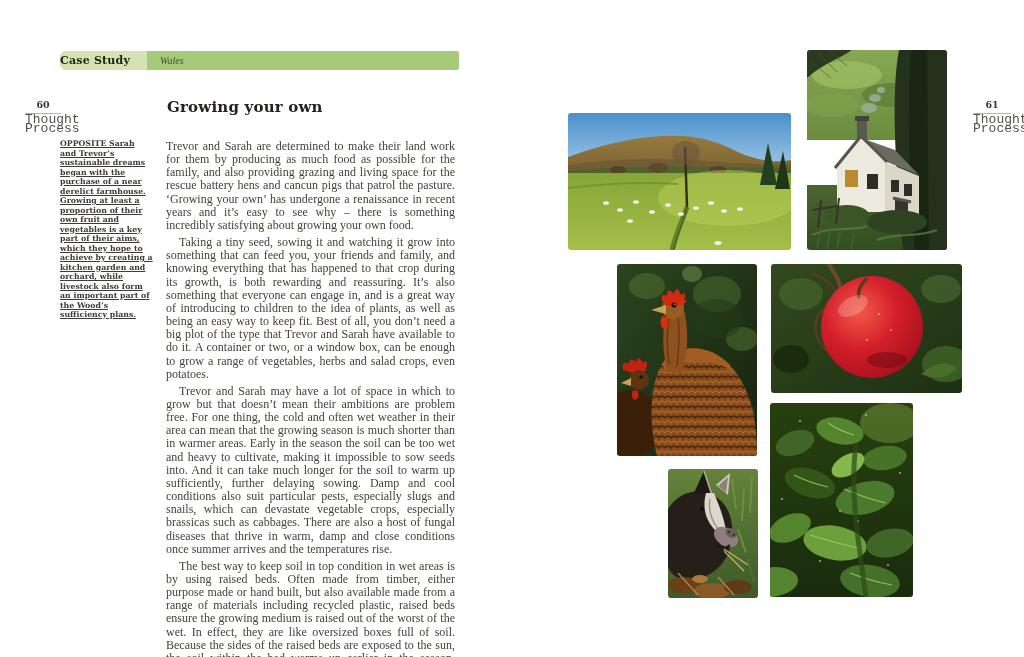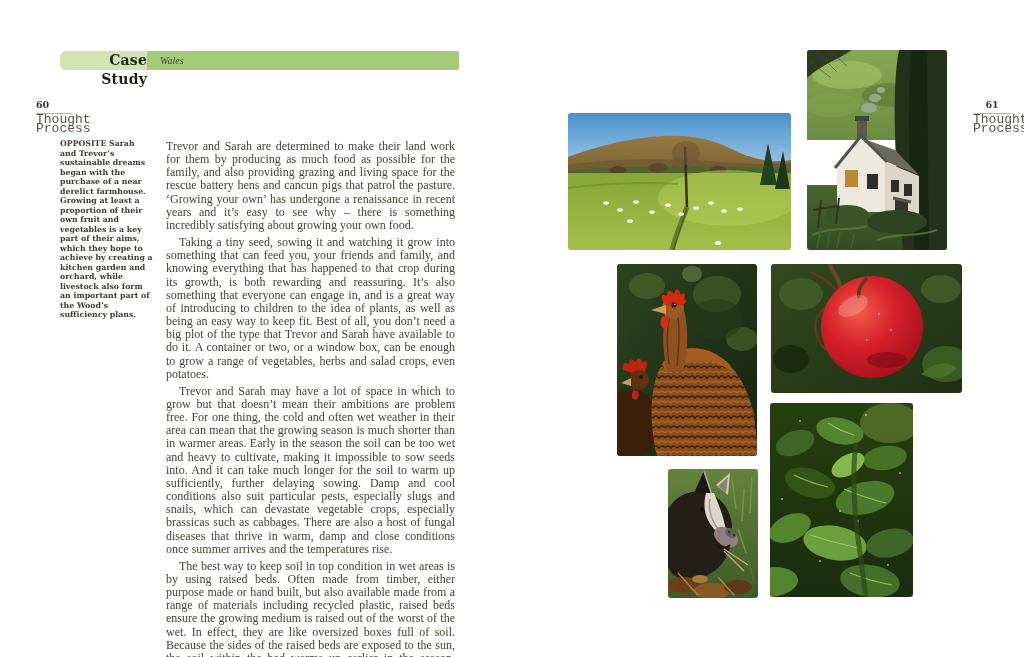--- a/index.html
+++ b/index.html
@@ -8,39 +8,39 @@
     font-family:"Liberation Serif", serif; overflow:hidden;
   }
   
   .tagbar {
     position:absolute; left:60px; top:51px; width:399px; height:19px;
     background:#a4ca7a; border-radius:7px 2px 2px 7px;
   }
   .tag-chip {
     position:absolute; left:0; top:0; width:87px; height:19px;
     background:#d3e3b1; border-radius:7px 0 0 7px;
-    font-family:"DejaVu Serif", serif; font-weight:bold; font-size:14px;
-    color:#1d2413; text-align:right; line-height:19px; letter-spacing:.2px;
+    font-family:"DejaVu Serif", serif; font-weight:bold; font-size:11px;
+    color:#1d2413; text-align:left; line-height:19px; letter-spacing:.2px;
   }
   .tag-region {
     position:absolute; left:100px; top:0; height:24px; line-height:19px;
     font-style:italic; font-size:10px; color:#41502f;
   }
   
   .folio { position:absolute; }
-  .folio-left { left:36px; top:99px; width:36px; text-align:left; }
+  .folio-left { left:25px; top:99px; width:36px; text-align:center; }
   .folio-right { left:973px; top:99px; width:38px; text-align:center; }
   .folio-num { font-family:"DejaVu Serif", serif; font-weight:bold; font-size:9.5px; color:#3a3631; }
   .folio-rule { border-top:1px solid #b7b2ab; margin:3px 0 2px 0; height:0; }
   .folio-title div { font-size:13px; line-height:8.5px; color:#575049;font-family:Liberation Mono, monospace; }
   
   .caption {
     position:absolute; left:60px; top:139px; width:93px;
     font-family:"DejaVu Serif", serif; font-weight:bold;
-    font-size:7.8px; line-height:9.5px; color:#403b35; text-align:left;
+    font-size:7.8px; line-height:9.5px; color:#403b35; text-align:left;text-decoration:underline;
   }
   .heading {
     position:absolute; left:167px; top:98px; margin:0;
     font-family:"DejaVu Serif", serif; font-weight:bold; font-size:15px;
     color:#272220; letter-spacing:.2px;
   }
   .body-col { position:absolute; left:162px; top:136px; width:297px; }
   .body-col p {
     margin:4px; font-size:12px; line-height:13.15px; color:#474139;
     text-align:justify;
@@ -79,20 +79,21 @@
     <div class="folio-num">61</div>
     <div class="folio-rule"></div>
     <div class="folio-title">
       <div>Thought</div>
       <div>Process</div>
     </div>
   </div>
 
   <div class="caption">OPPOSITE Sarah and Trevor’s sustainable dreams began with the purchase of a near derelict farmhouse. Growing at least a proportion of their own fruit and vegetables is a key part of their aims, which they hope to achieve by creating a kitchen garden and orchard, while livestock also form an important part of the Wood’s sufficiency plans.</div>
 
+  <h1 class="heading">Growing your own</h1>
   <div class="body-col">
     <p>Trevor and Sarah are determined to make their land work for them by producing as much food as possible for the family, and also providing grazing and living space for the rescue battery hens and cancun pigs that patrol the pasture. ‘Growing your own’ has undergone a renaissance in recent years and it’s easy to see why – there is something incredibly satisfying about growing your own food.</p>
     <p>Taking a tiny seed, sowing it and watching it grow into something that can feed you, your friends and family, and knowing everything that has happened to that crop during its growth, is both rewarding and reassuring. It’s also something that everyone can engage in, and is a great way of introducing to children to the idea of plants, as well as being an easy way to keep fit. Best of all, you don’t need a big plot of the type that Trevor and Sarah have available to do it. A container or two, or a window box, can be enough to grow a range of vegetables, herbs and salad crops, even potatoes.</p>
     <p>Trevor and Sarah may have a lot of space in which to grow but that doesn’t mean their ambitions are problem free. For one thing, the cold and often wet weather in their area can mean that the growing season is much shorter than in warmer areas. Early in the season the soil can be too wet and heavy to cultivate, making it impossible to sow seeds into. And it can take much longer for the soil to warm up sufficiently, further delaying sowing. Damp and cool conditions also suit particular pests, especially slugs and snails, which can devastate vegetable crops, especially brassicas such as cabbages. There are also a host of fungal diseases that thrive in warm, damp and close conditions once summer arrives and the temperatures rise.</p>
     <p>The best way to keep soil in top condition in wet areas is by using raised beds. Often made from timber, either purpose made or hand built, but also available made from a range of materials including recycled plastic, raised beds ensure the growing medium is raised out of the worst of the wet. In effect, they are like oversized boxes full of soil. Because the sides of the raised beds are exposed to the sun, the soil within the bed warms up earlier in the season, drains more readily and can therefore be sown into much earlier. Metal or plastic hoops can be fitted to the beds and covered with clear plastic to create a warmer growing environment, rather like a greenhouse, and once crops are established the plastic can be replaced with a protective mesh that can help to keep pests at bay.</p>
   </div>
 
   <figure class="photo ph-landscape">
     <svg width="223" height="137" viewBox="0 0 223 137" xmlns="http://www.w3.org/2000/svg">
       <defs>

